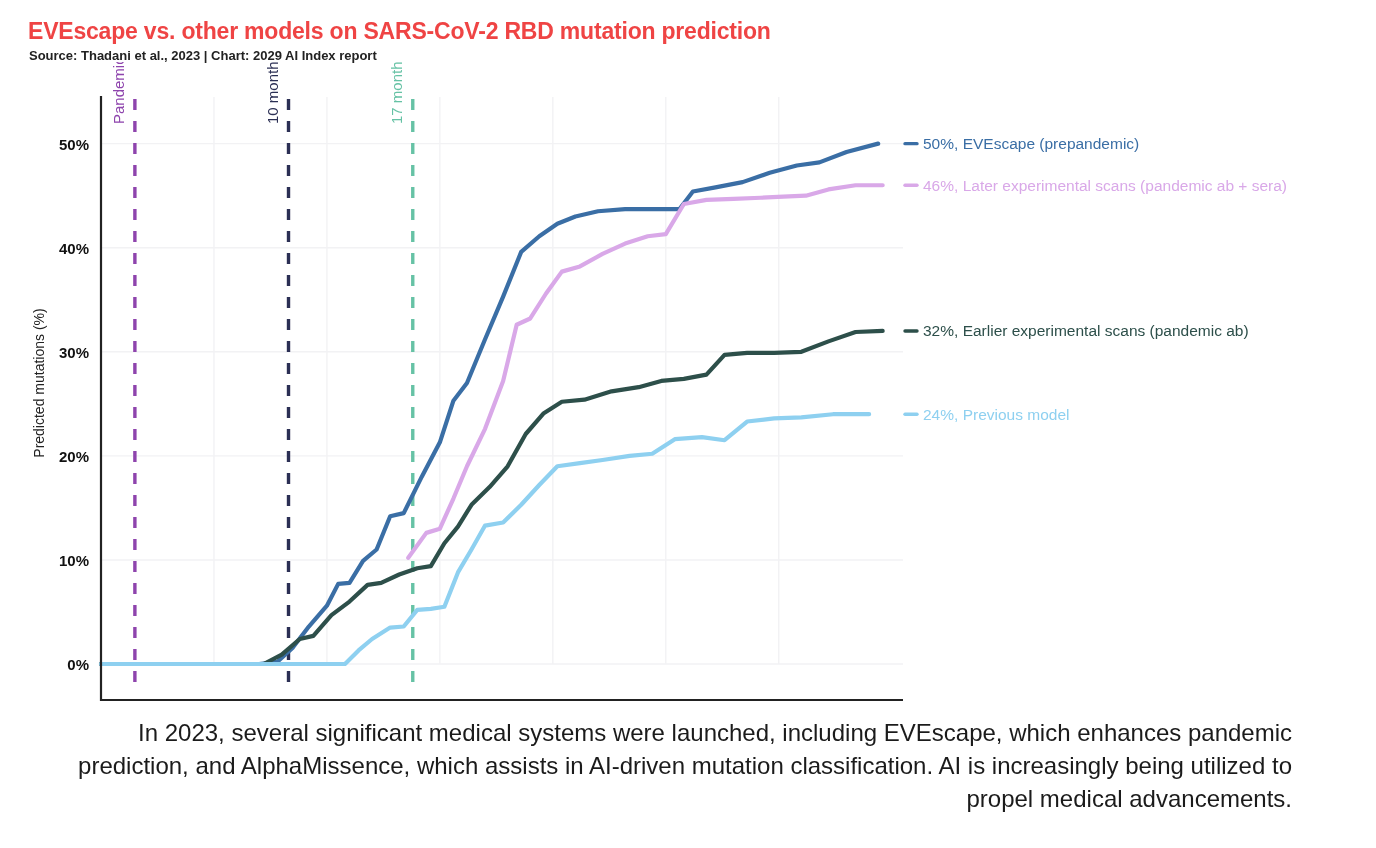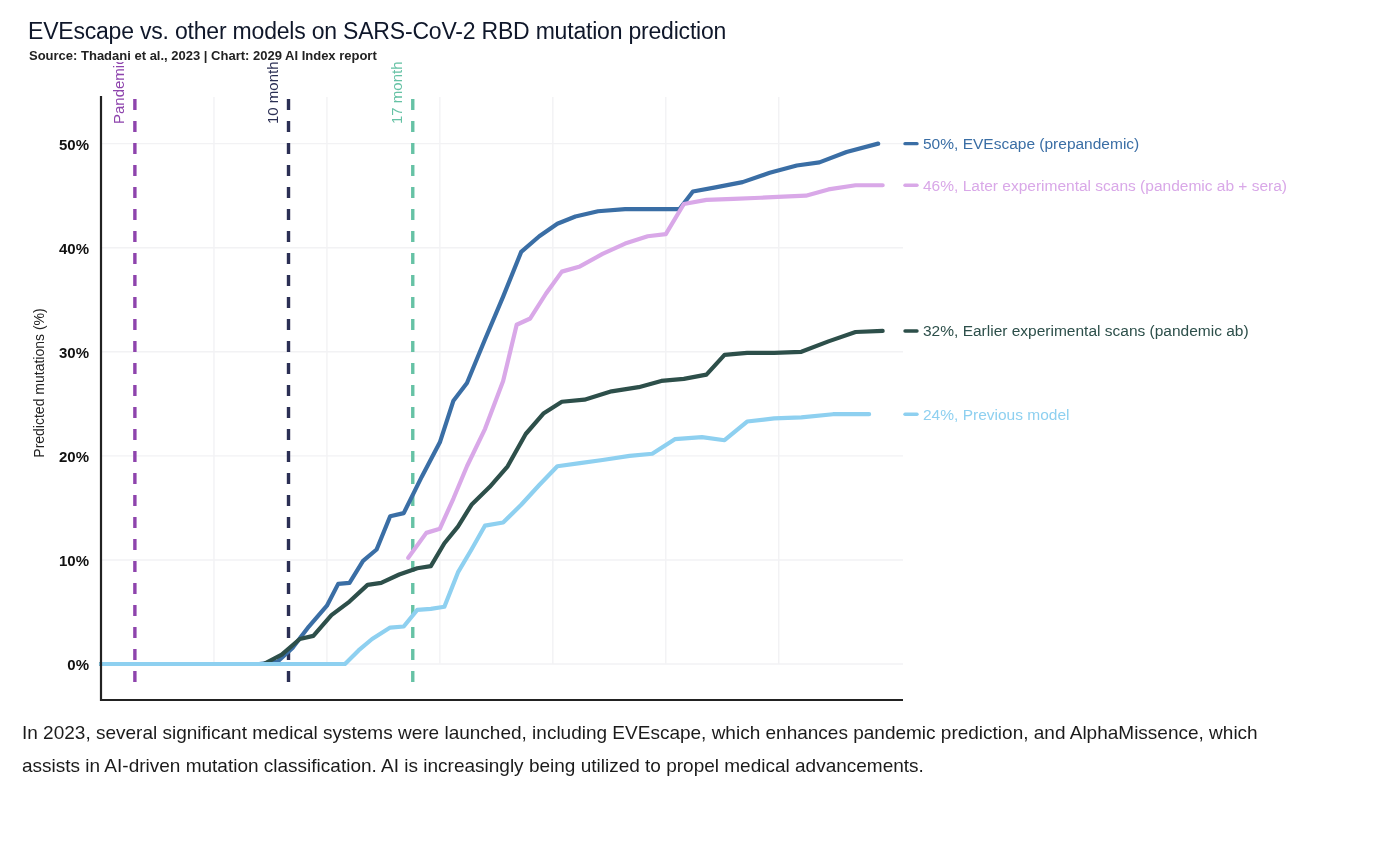--- a/index.html
+++ b/index.html
@@ -5,21 +5,21 @@
   html,body{margin:0;padding:0;}
   body{
     width:1376px;height:848px;background:#ffffff;
     font-family:"Liberation Sans", sans-serif;
     color:#1a1a1a;overflow:hidden;
   }
   .page{position:relative;width:1376px;height:848px;}
 
   .title{
     position:absolute;left:28px;top:18px;
-    font-size:23px;font-weight:normal;letter-spacing:-0.2px;color:#0f172a;text-align:right;
+    font-size:23px;font-weight:bold;letter-spacing:-0.2px;color:#ef4444;text-align:right;
   }
   .source{
     position:absolute;left:29px;top:48px;
     font-size:13px;font-weight:bold;color:#222222;
   }
 
   .chart-wrap{position:absolute;left:0;top:62px;width:1376px;height:650px;}
   svg{display:block;}
 
   .axis-line{stroke:#222222;stroke-width:2.2;fill:none;}
@@ -30,22 +30,23 @@
   .axis-title{font-size:14px;fill:#222222;font-family:"Liberation Sans", sans-serif;text-anchor:middle;}
 
   .series-line{fill:none;stroke-width:4.2;stroke-linejoin:round;stroke-linecap:round;}
   .vline{stroke-width:3.4;stroke-dasharray:11 11;stroke-linecap:butt;fill:none;}
   .vlabel{font-size:15px;font-family:"Liberation Sans", sans-serif;}
   .legend-label{font-size:15.5px;font-family:"Liberation Sans", sans-serif;}
   .legend-dash{stroke-width:3.4;stroke-linecap:round;}
 
   .caption{
     position:absolute;left:22px;top:716px;width:1270px;
-    font-size:19px;line-height:33px;color:#1b1b1b;
+    font-size:24px;line-height:33px;color:#1b1b1b;
     font-family:"Liberation Sans", sans-serif;
+    text-align:right;
   }
 </style>
 </head>
 <body>
 
 <div class="page">
 
   <div class="title">EVEscape vs. other models on SARS-CoV-2 RBD mutation prediction</div>
   <div class="source">Source: Thadani et al., 2023 | Chart: 2029 AI Index report</div>
 

